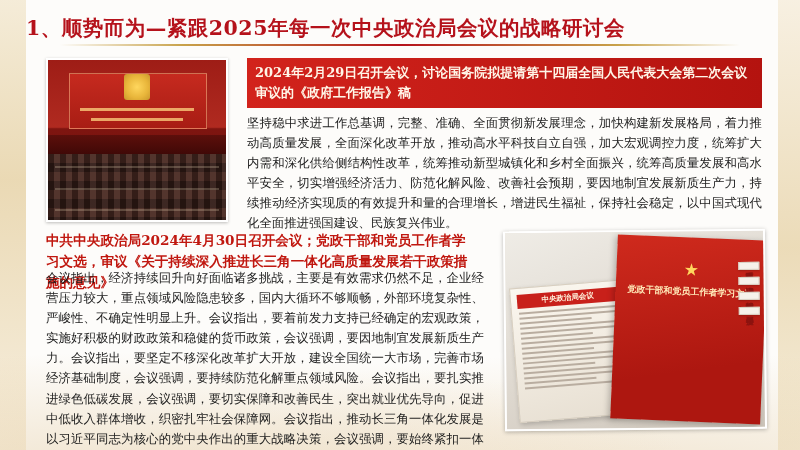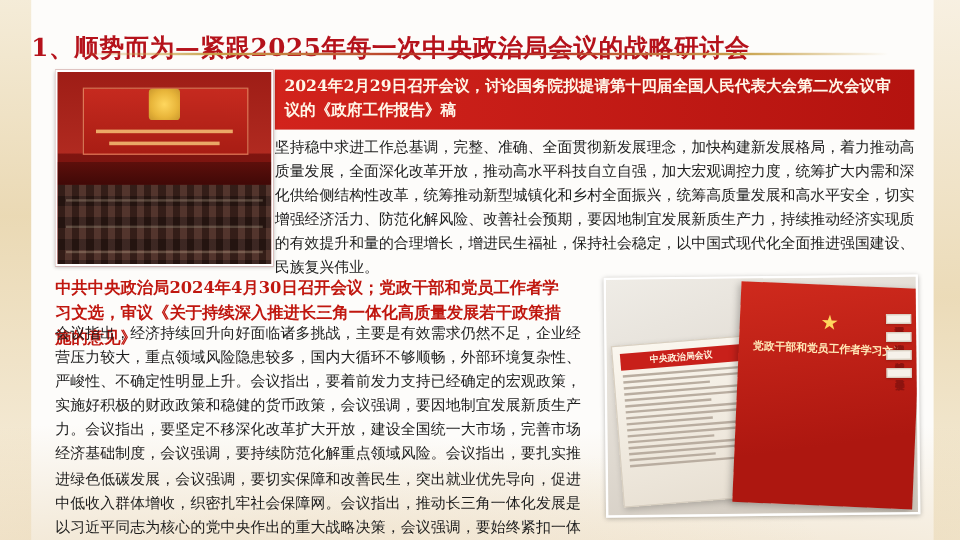--- a/index.html
+++ b/index.html
@@ -65,21 +65,21 @@
       rgba(224,58,47,.20) 18deg, rgba(224,58,47,.20) 30deg,
       rgba(255,255,255,0) 30deg, rgba(255,255,255,0) 38deg,
       rgba(212,160,80,.20) 38deg, rgba(212,160,80,.20) 50deg,
       rgba(255,255,255,0) 50deg);
     border-radius: 50%;
   }
 
   
   .slide-title {
     position: absolute;
-    left: 0; top: 26px;
+    left: 0; top: 14px;
     width: 651px;
     text-align: center;
     font-family: "DejaVu Serif", serif;
     font-weight: bold;
     font-size: 20.5px;
     letter-spacing: .5px;
     color: #b5121b;
     white-space: nowrap;
   }
   .title-rule {
@@ -88,21 +88,21 @@
     width: 680px; height: 2px;
     background: linear-gradient(90deg, rgba(181,18,27,0) 0%, #c8a24a 18%, #b5121b 50%, #c8a24a 82%, rgba(181,18,27,0) 100%);
   }
 
   
   .top-row {
     position: absolute;
     left: 46px; top: 58px;
     width: 716px; height: 160px;
     display: flex;
-    gap: 1px;
+    gap: 19px;
   }
   .photo {
     position: relative;
     width: 178px; height: 160px;
     border: 2px solid #ffffff;
     box-shadow: 0 1px 3px rgba(0,0,0,.25);
     background: #8d1a15;
     overflow: hidden;
     flex: none;
   }

